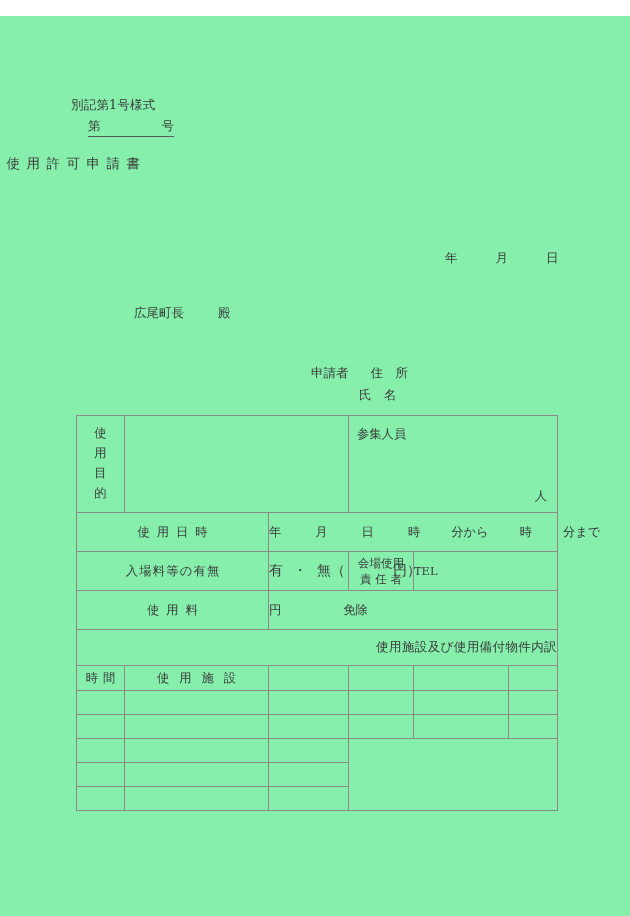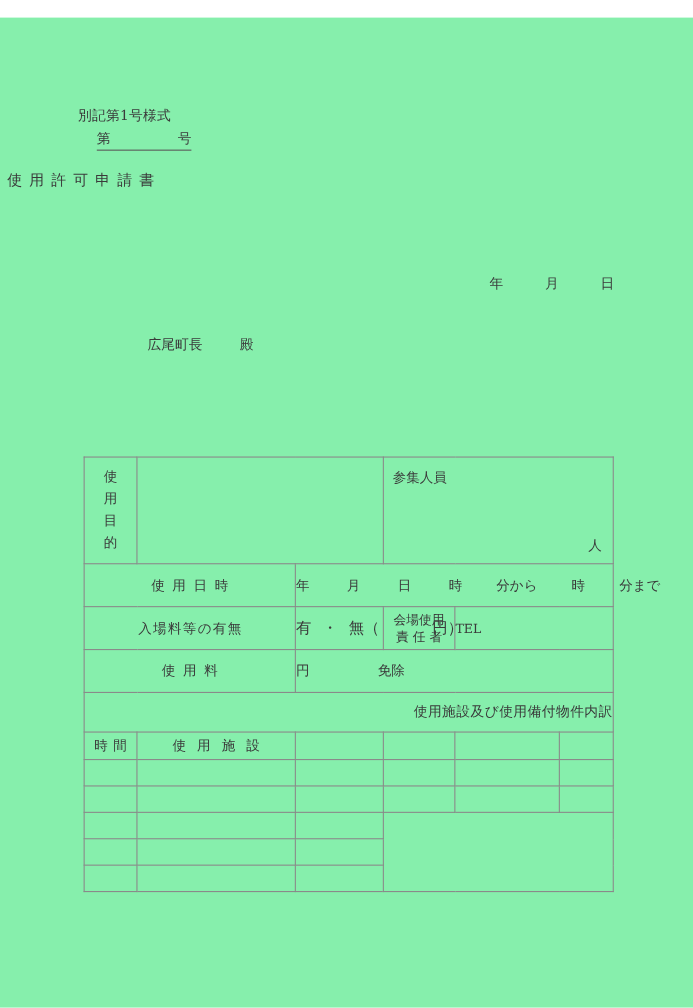--- a/index.html
+++ b/index.html
@@ -250,20 +250,26 @@
       <span>日</span>
     </span>
   </div>
 
   <div class="addressee">
     <span>広尾町長</span>
     <span class="sp"></span>
     <span>殿</span>
   </div>
 
+  <div class="applicant">
+    <span class="ap-label">申請者</span>
+    <span style="display:inline-block;width:14px"></span>
+    <span>住　所</span>
+    <span class="ap-row2">氏　名</span>
+  </div>
 
   <table class="form-table">
     <colgroup>
       <col class="col-time">
       <col class="col-facility">
       <col class="col-c">
       <col class="col-d">
       <col class="col-e">
       <col class="col-f">
     </colgroup>

